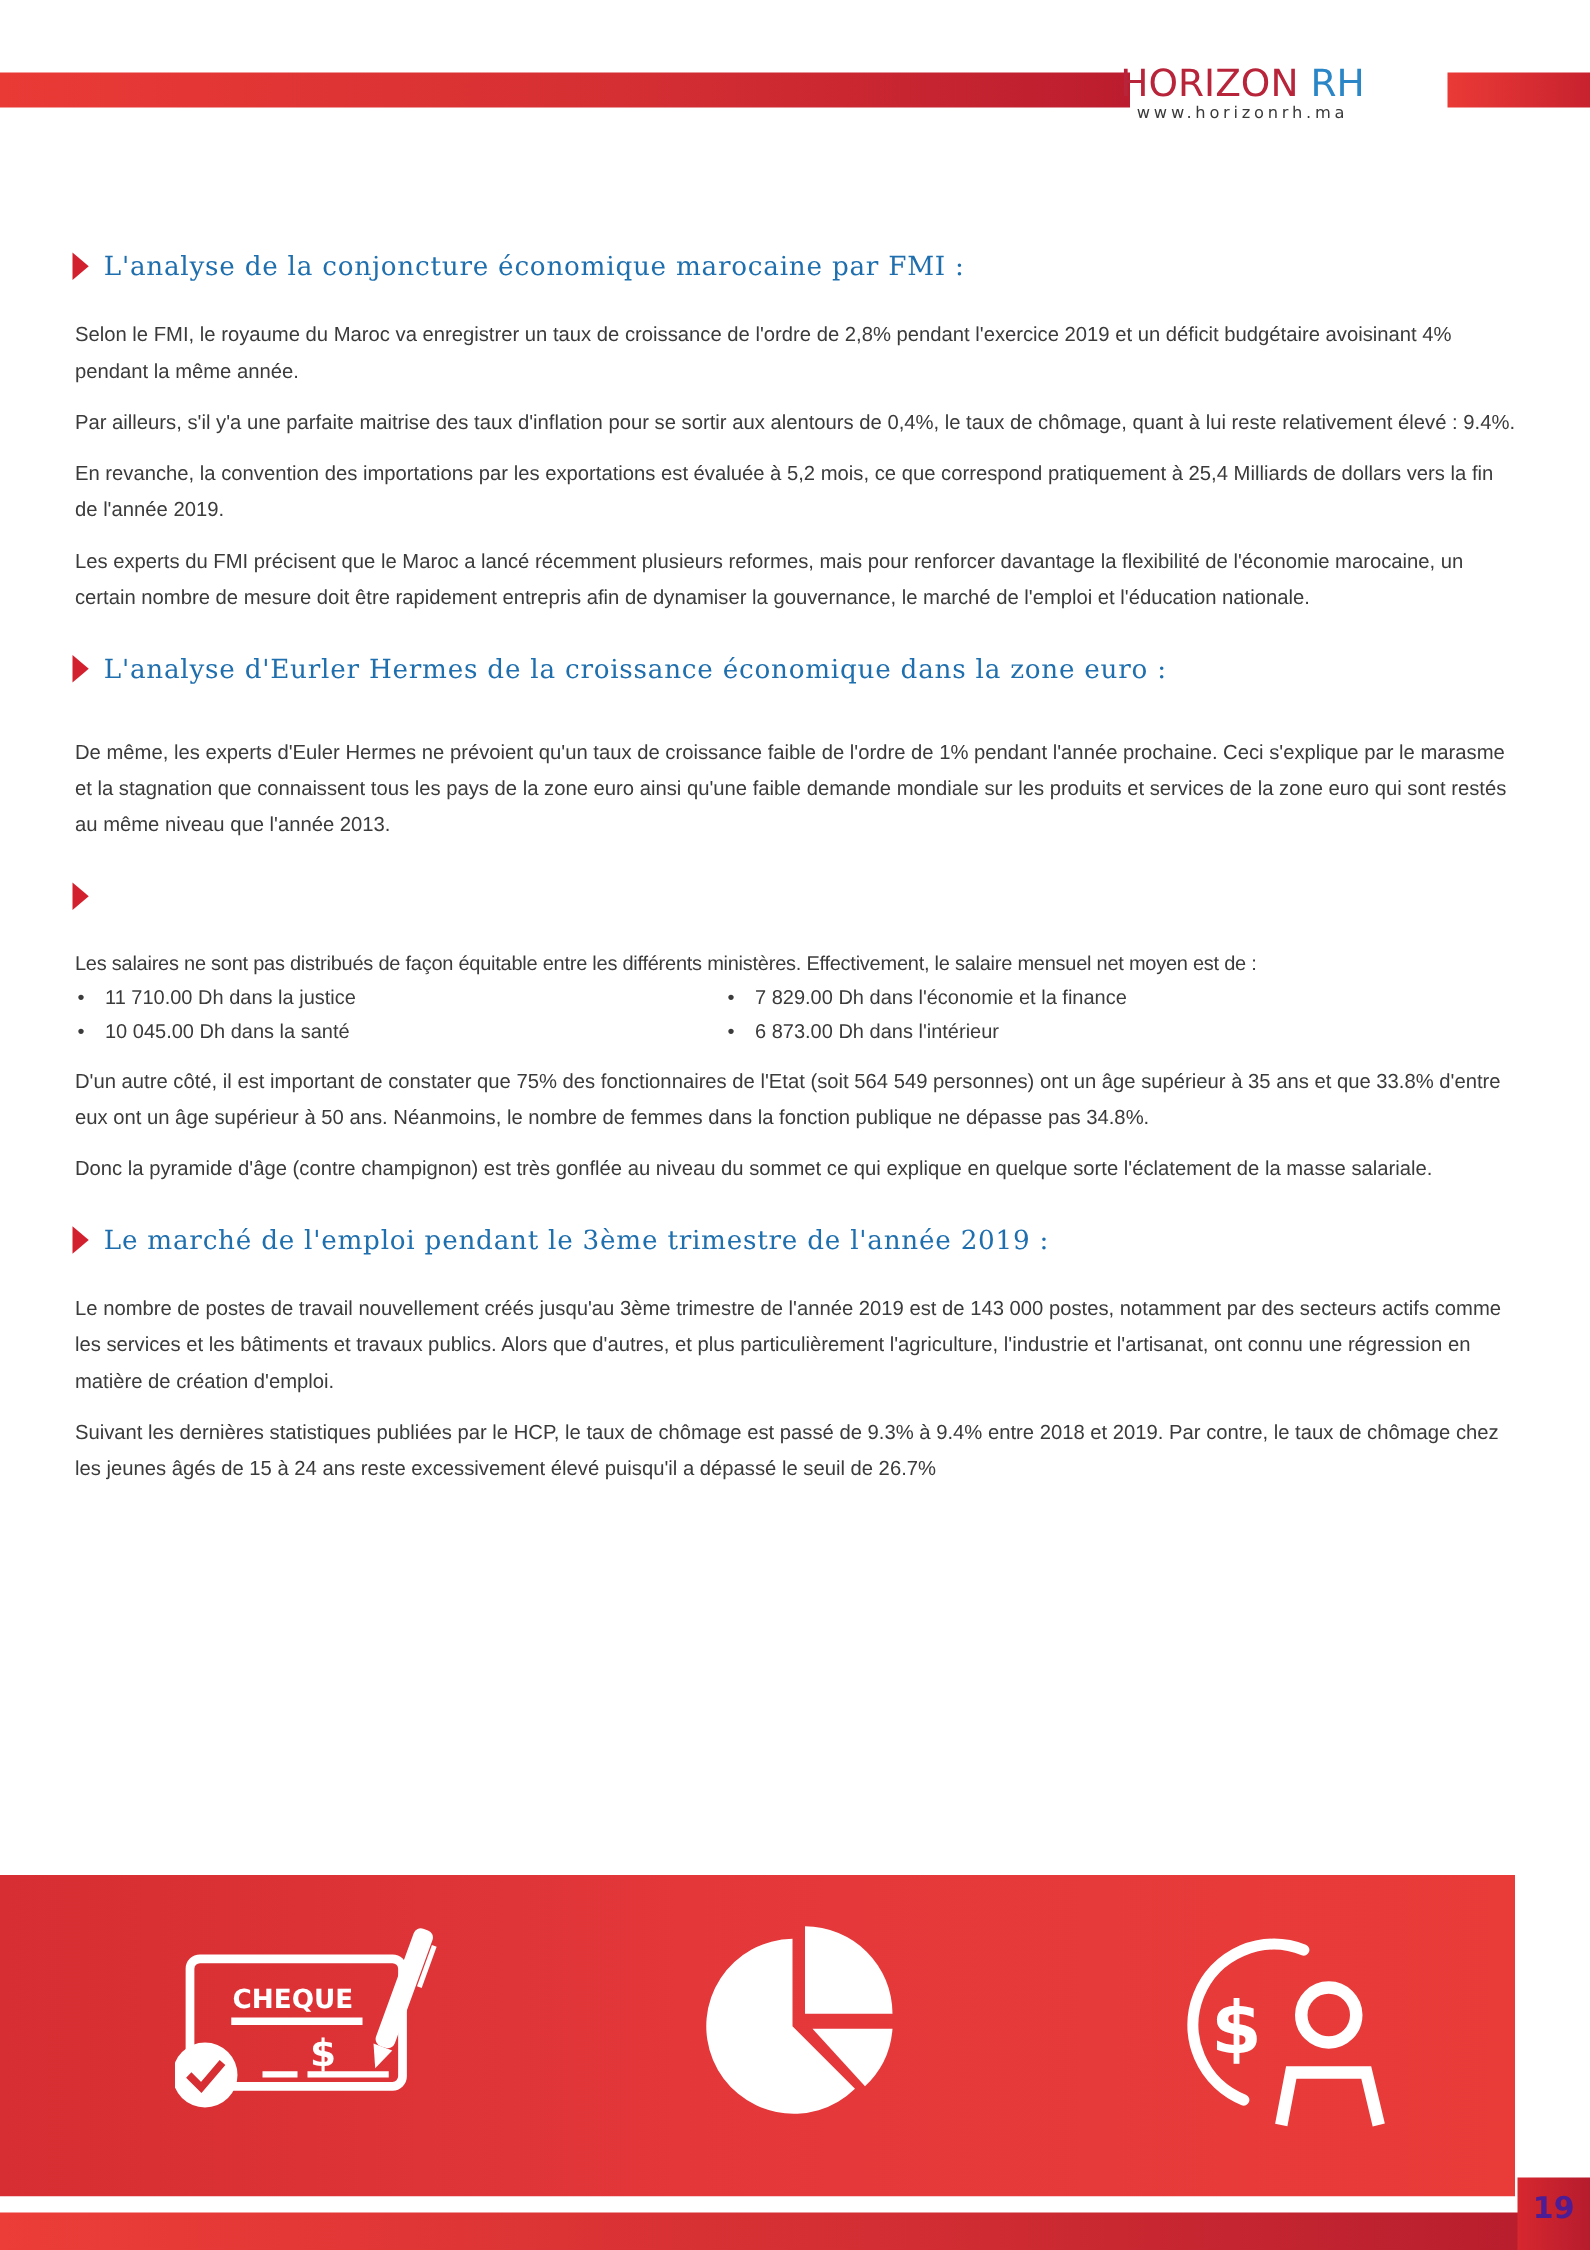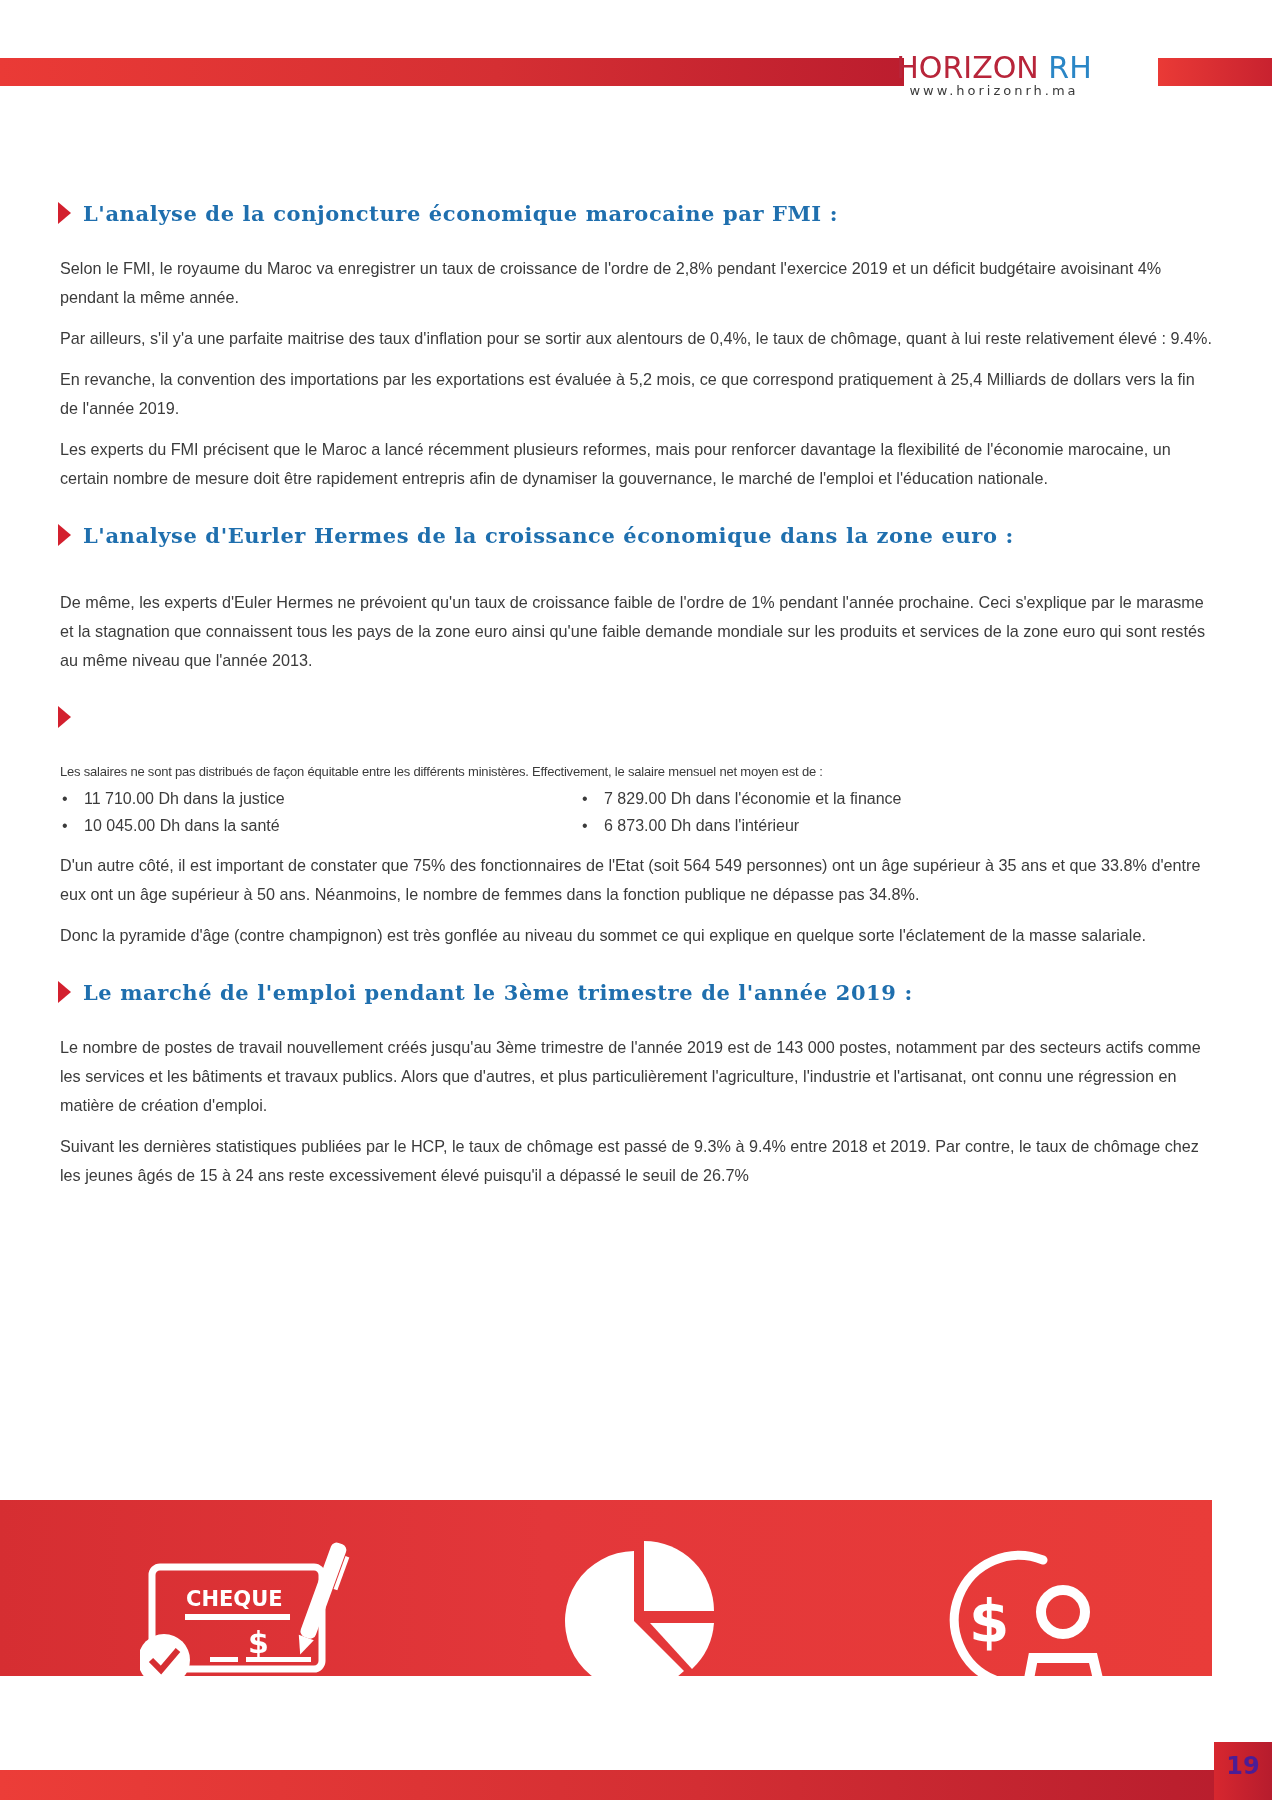--- a/index.html
+++ b/index.html
@@ -17,34 +17,34 @@
   .brand-name .h { color: #b8253a; }
   .brand-name .rh { color: #2a86c6; }
   .brand-url { font-family: "DejaVu Sans", sans-serif; font-size: 13px; letter-spacing: 3px;
                color: #3a3a3a; line-height: 14px; margin-top: 0px; }
 
   
   .content { position: absolute; left: 60px; top: 196px; width: 1152px; }
   .section-title { display: flex; align-items: center; margin: 0; height: 34px; }
   .arrow { width: 0; height: 0; border-top: 11px solid transparent; border-bottom: 11px solid transparent;
            border-left: 13px solid #d3202e; margin-right: 12px; margin-left: -2px; }
-  .section-title-text { font-family: "DejaVu Serif", serif; font-weight: bold; font-size: 21px;
+  .section-title-text { font-family: "DejaVu Serif", serif; font-weight: normal; font-size: 21px;
            color: #1f6fae; letter-spacing: 0.6px; }
   p { margin: 0; font-size: 16.2px; line-height: 29px; color: #3b3b3b; }
   .gap-title { height: 24px; }
   .gap-p { height: 12px; }
   .gap-section { height: 25px; }
 
   .bullets { display: grid; grid-template-columns: 520px 600px; column-gap: 0; }
   .bullet { font-size: 16px; line-height: 27px; color: #3b3b3b; display: flex; }
   .bullet .dot { width: 22px; flex: 0 0 22px; padding-left: 2px; }
   .compact { line-height: 27px; }
 
   
-  .banner { position: absolute; left: 0; top: 1500px; width: 1212px; height: 176px;
+  .banner { position: absolute; left: 0; top: 1500px; width: 1212px; height: 257px;
             background: linear-gradient(90deg, #d62e32 0%, #e3373a 45%, #e93c39 100%); }
   .icon { position: absolute; }
   .bottom-bar { position: absolute; left: 0; top: 1770px; width: 1272px; height: 30px;
                 background: linear-gradient(90deg, #ec3d38 0%, #d32e33 55%, #b61c2d 100%); }
   .page-num-box { position: absolute; left: 1214px; top: 1742px; width: 58px; height: 58px;
                   background: linear-gradient(90deg, #d7272f 0%, #b61c2d 100%); }
   .page-num { position: absolute; left: 1214px; top: 1752px; width: 58px; text-align: center;
               color: #4c1d95; font-family: "DejaVu Sans", sans-serif; font-weight: bold; font-size: 24px; }
 </style>
 </head>
@@ -89,21 +89,21 @@
     <p>De même, les experts d'Euler Hermes ne prévoient qu'un taux de croissance faible de l'ordre de 1% pendant l'année prochaine. Ceci s'explique par le marasme et la stagnation que connaissent tous les pays de la zone euro ainsi qu'une faible demande mondiale sur les produits et services de la zone euro qui sont restés au même niveau que l'année 2013.</p>
   </div>
 
   <div class="gap-section"></div>
 
   <div class="section">
     <h2 class="section-title">
       <span class="arrow"></span>
     </h2>
     <div class="gap-title"></div>
-    <p class="compact" style="font-size:13px;letter-spacing:-0.2px;">Les salaires ne sont pas distribués de façon équitable entre les différents ministères. Effectivement, le salaire mensuel net moyen est de :</p>
+    <p class="compact" style="font-size:16px;letter-spacing:-0.2px;">Les salaires ne sont pas distribués de façon équitable entre les différents ministères. Effectivement, le salaire mensuel net moyen est de :</p>
     <div class="bullets">
       <div class="bullet">
         <span class="dot">•</span>
         <span>11 710.00 Dh dans la justice</span>
       </div>
       <div class="bullet">
         <span class="dot">•</span>
         <span>7 829.00 Dh dans l'économie et la finance</span>
       </div>
       <div class="bullet">

